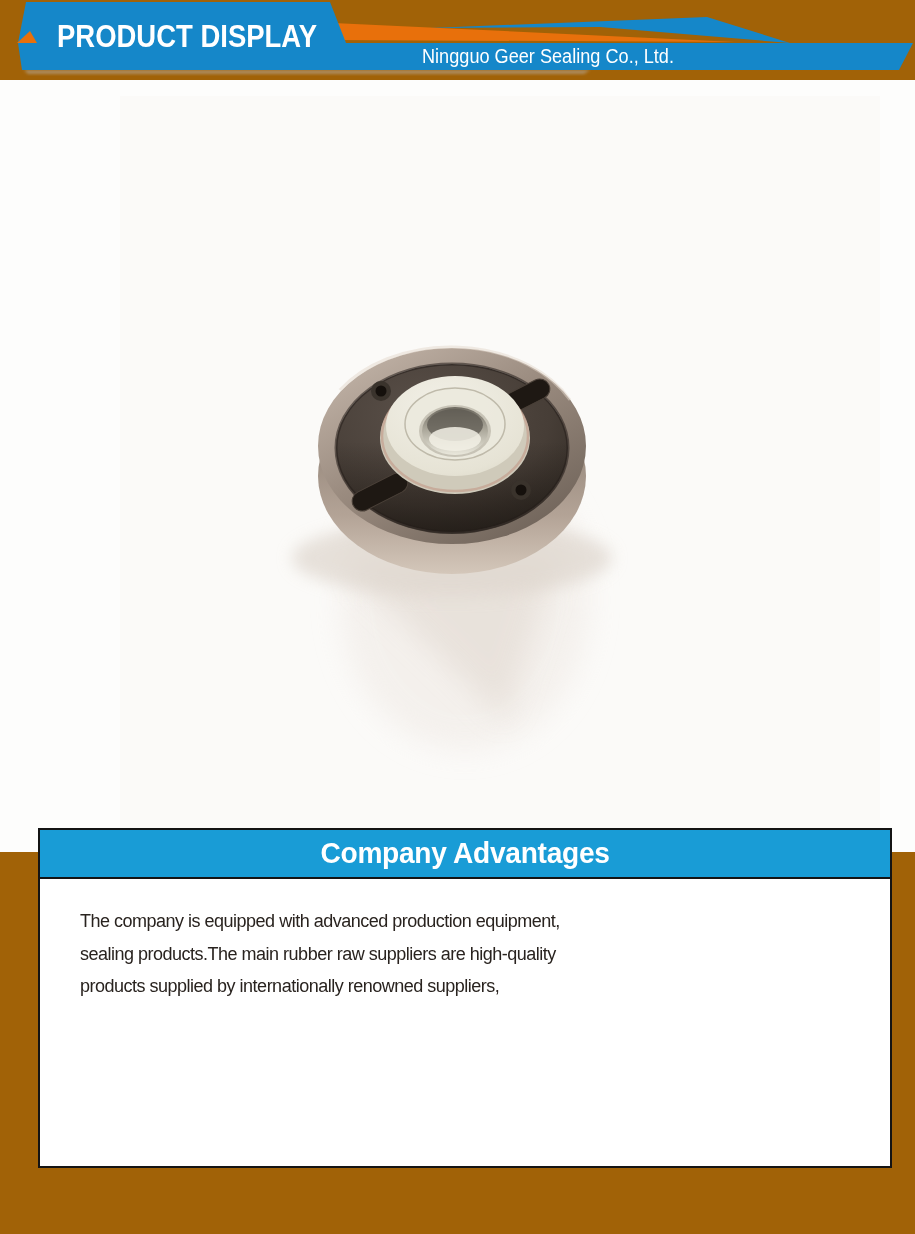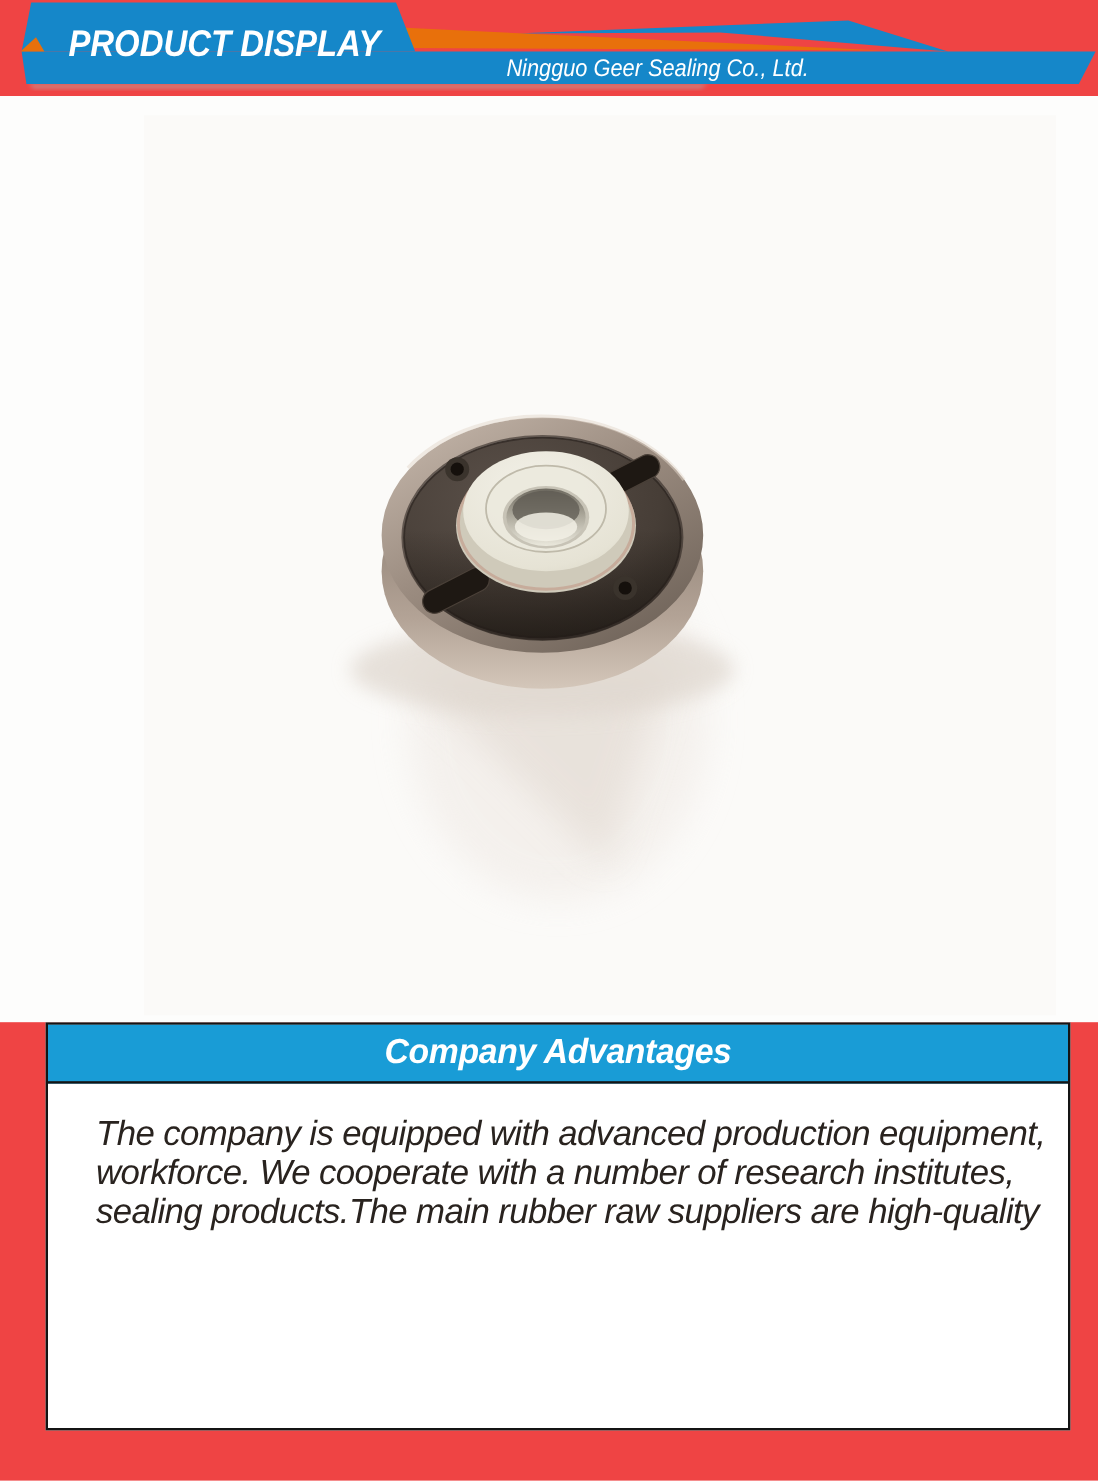--- a/index.html
+++ b/index.html
@@ -1,48 +1,47 @@
 <!DOCTYPE html>
 <html><head>
 <meta charset="utf-8">
 <style>
   html,body{margin:0;padding:0;background:#ffffff;}
   .page{
     position:relative;
     width:915px;height:1234px;
-    background:#ef4444;
+    background:#a16207;
     overflow:hidden;
     font-family:"Liberation Sans","DejaVu Sans",sans-serif;
-    font-style:italic;
   }
   .banner-svg{position:absolute;left:0;top:0;}
   .photo-svg{position:absolute;left:0;top:80px;}
   .adv-box{
-    position:absolute;left:38px;top:852px;
+    position:absolute;left:38px;top:828px;
     width:850px;height:336px;
     border:2px solid #141414;
     background:#ffffff;
   }
   .adv-header{
     height:47px;
     background:#199CD6;
     border-bottom:2px solid #141414;
     display:flex;align-items:center;justify-content:center;
   }
   .adv-title{
     color:#ffffff;
     font-size:29px;font-weight:bold;
     letter-spacing:-0.3px;
     transform:scaleX(0.97);
     white-space:nowrap;
   }
   .adv-body{
     padding:26px 8px 0 40px;
     color:#29231f;
-    font-size:29px;
+    font-size:18px;
     line-height:32.5px;
     letter-spacing:-0.5px;
   }
   .adv-line{white-space:nowrap;}
   .banner-title-text{
     font-family:"Liberation Sans","DejaVu Sans",sans-serif;
     font-weight:bold;font-size:31px;fill:#ffffff;
   }
   .banner-company-text{
     font-family:"Liberation Sans","DejaVu Sans",sans-serif;
@@ -164,18 +163,18 @@
       <ellipse cx="455" cy="359" rx="26" ry="12" fill="#f2f0e5" opacity="0.85"></ellipse>
     </g>
   </svg>
 
   <div class="adv-box">
     <div class="adv-header">
       <span class="adv-title">Company Advantages</span>
     </div>
     <div class="adv-body">
       <div class="adv-line">The company is equipped with advanced production equipment,</div>
-      <div class="adv-line">workforce. We cooperate with a number of research institutes,</div>
       <div class="adv-line">sealing products.The main rubber raw suppliers are high-quality</div>
+      <div class="adv-line">products supplied by internationally renowned suppliers,</div>
     </div>
   </div>
 
 </div>
 
 </body></html>

